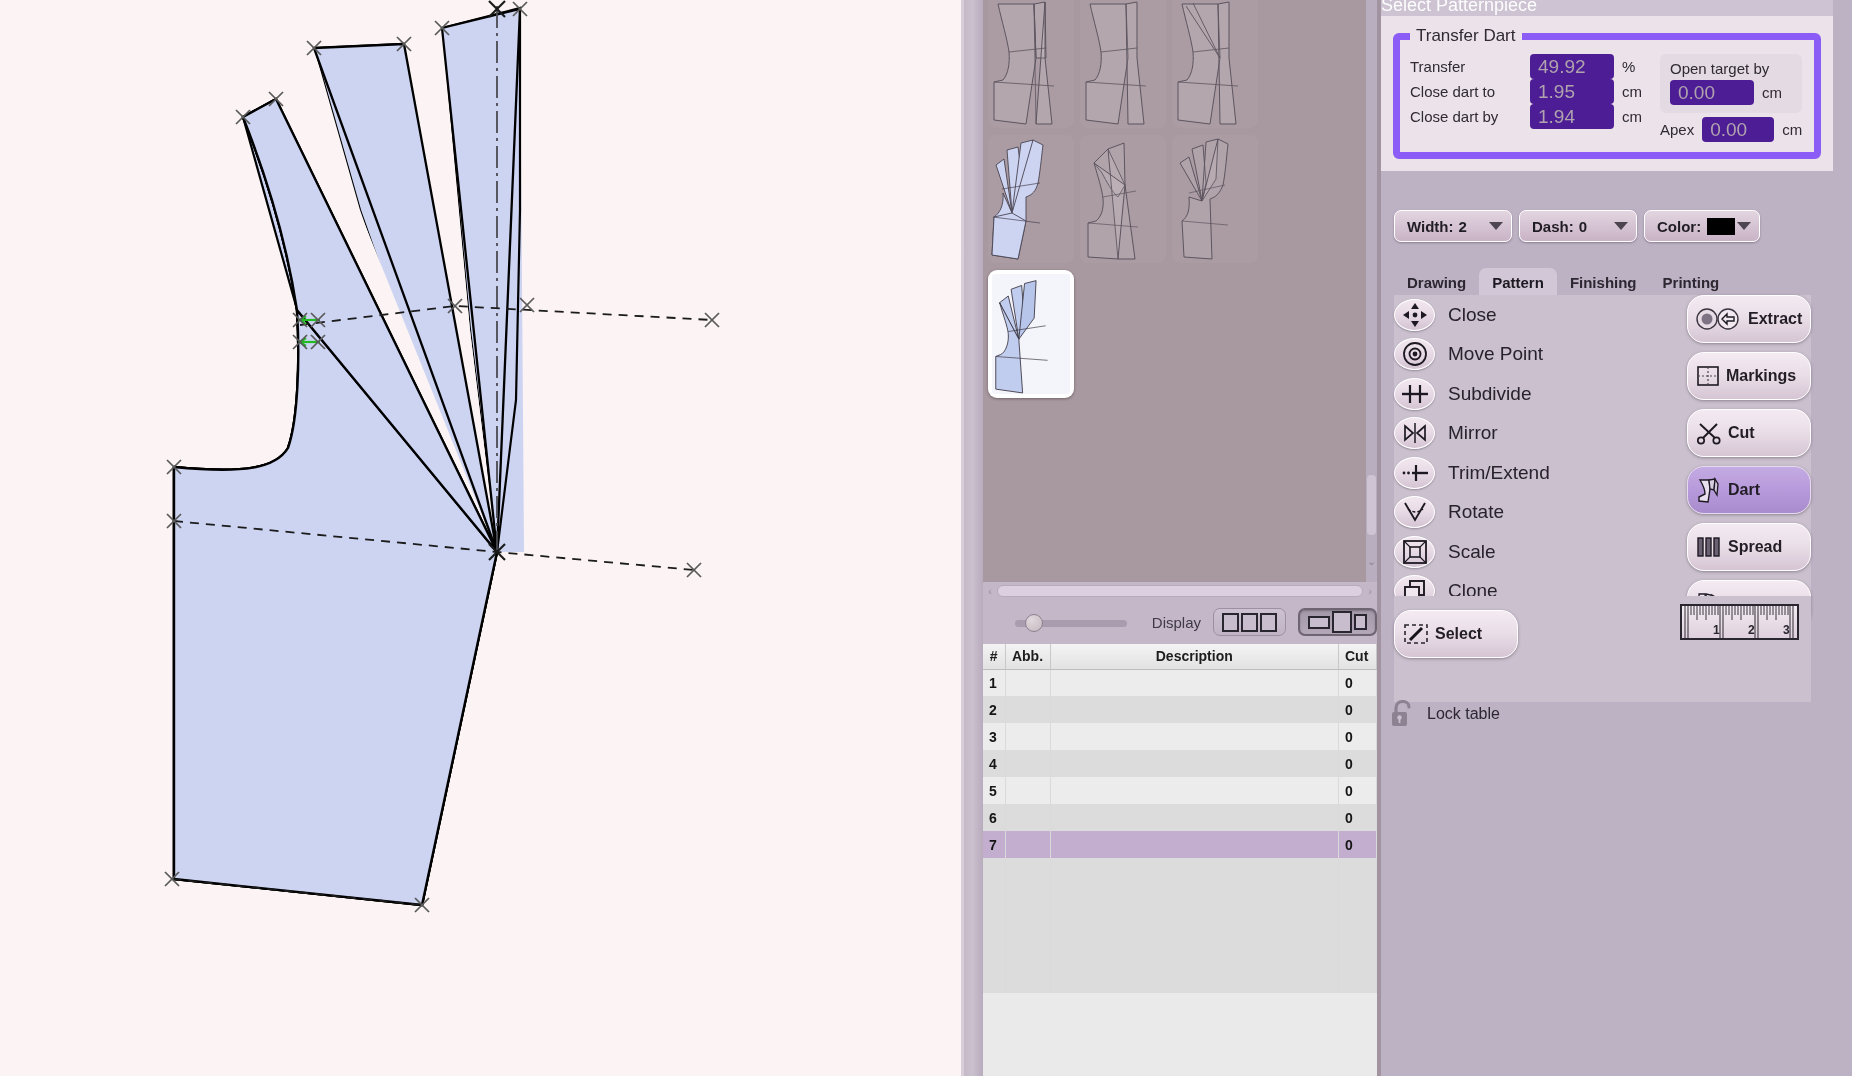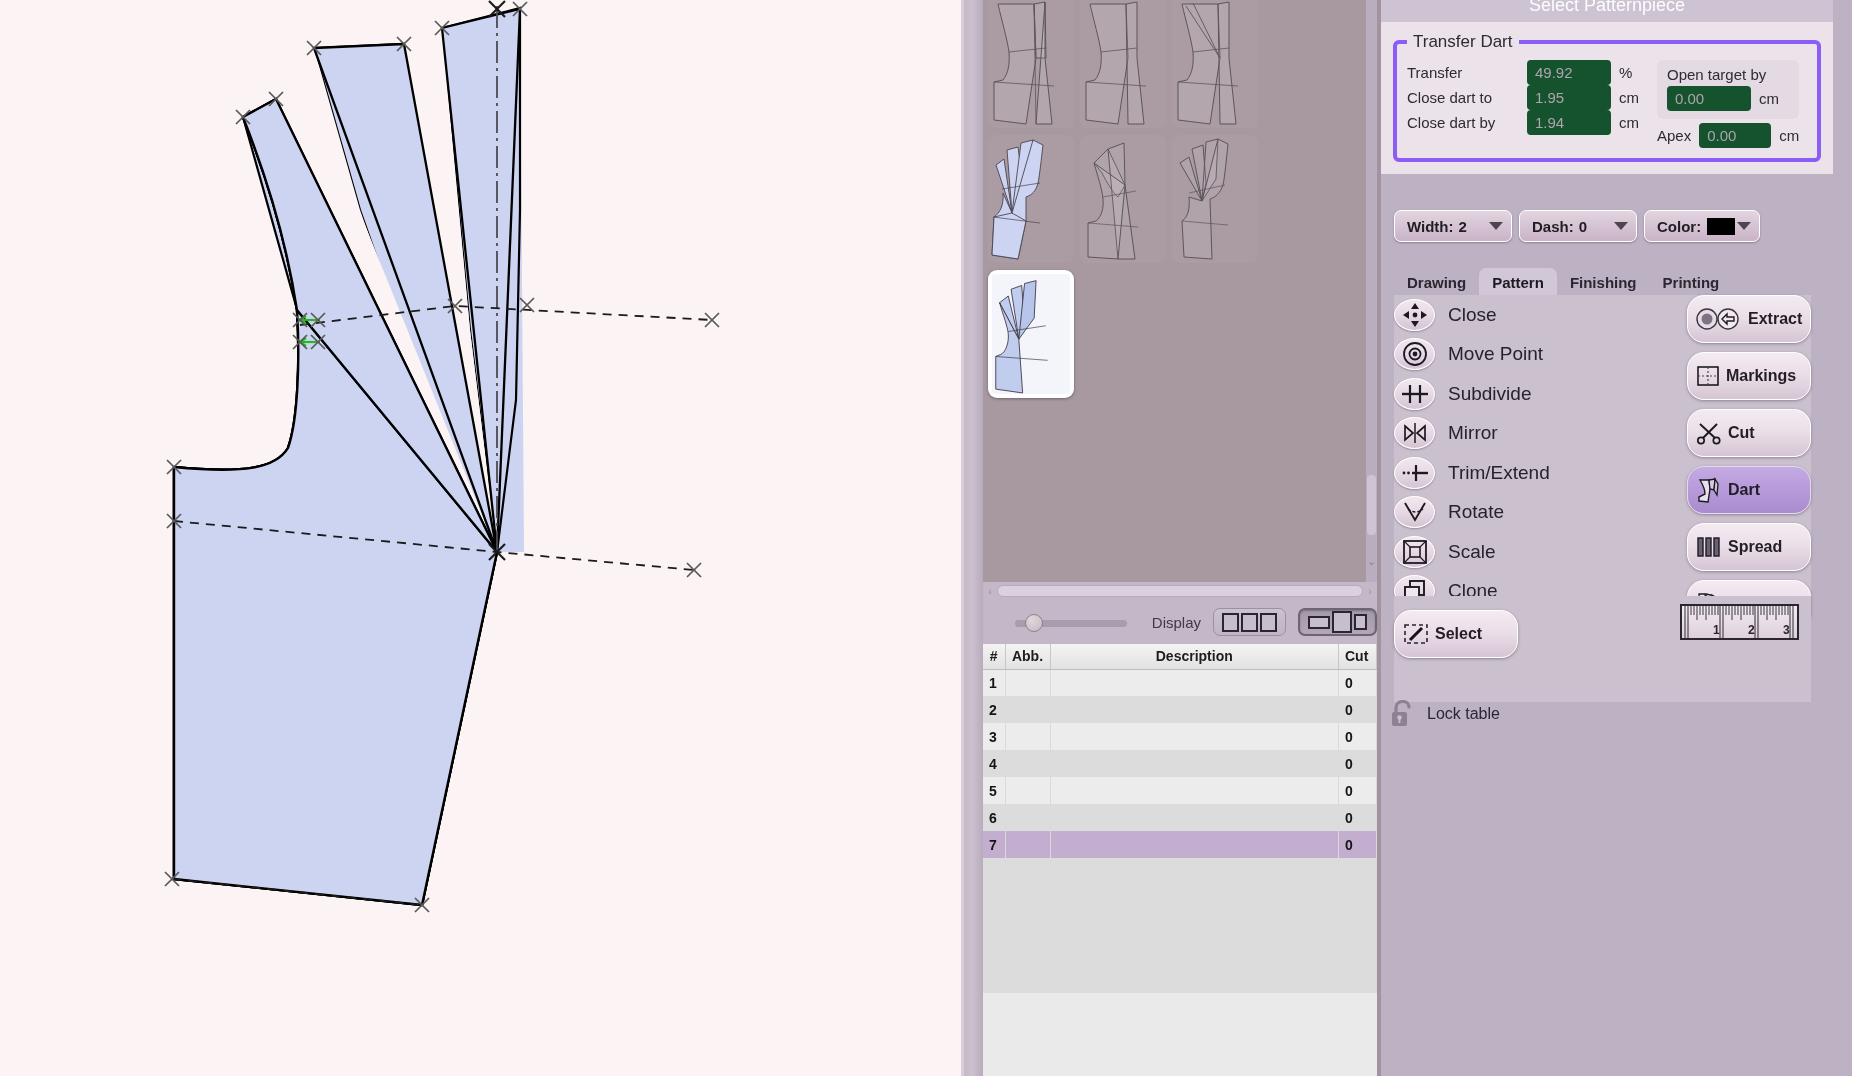--- a/index.html
+++ b/index.html
@@ -177,42 +177,42 @@
     background: #bdb1c4;
   }
   #rp-left-edge {
     position: absolute; left: 0; top: 0; width: 4px; height: 1076px;
     background: #a1939f;
   }
   #dialog {
     position: absolute; left: 4px; top: 0; width: 452px;
   }
   #dialog-titlebar {
-    height: 22px; background: #cdc3d3;
-    color: #fdfdfd; font-size: 18px; text-align: center;
+    height: 16px; background: #cdc3d3;
+    color: #fdfdfd; font-size: 18px; 
     line-height: 10px; overflow: hidden;
   }
   #dialog-body {
     background: #ece2ea; padding: 10px 12px 12px 12px;
   }
   fieldset#transfer-dart {
-    border: 4px solid #8b5cf6; border-radius: 6px;
+    border: 7px solid #8b5cf6; border-radius: 6px;
     padding: 8px 10px 10px 10px;
   }
   fieldset#transfer-dart legend {
     font-size: 17px; color: #2f2a33; padding: 0 6px;
   }
   .dart-grid { display: flex; gap: 18px; }
   .dart-col-left { display: flex; flex-direction: column; }
   .drow { display: flex; align-items: center; gap: 8px; }
   .dlabel { font-size: 15px; color: #2f2a33; width: 112px; }
   .dfield {
     width: 84px; height: 25px; border-radius: 4px;
-    background: #14532d; border: none;
-    font-size: 15px; color: #b0a3ae; padding-left: 8px;
+    background: #4c1d95; border: none;
+    font-size: 19px; color: #b0a3ae; padding-left: 8px;
     font-family: "Liberation Sans", sans-serif;
   }
   .dunit { font-size: 15px; color: #2f2a33; }
   #open-target-box {
     background: #e4dae4; border-radius: 6px; padding: 6px 10px 8px 10px;
     align-self: flex-start;
   }
   #open-target-box .otl { font-size: 15px; color: #2f2a33; margin-bottom: 3px; }
   .apex-row { display: flex; align-items: center; gap: 8px; margin-top: 4px; }
 

